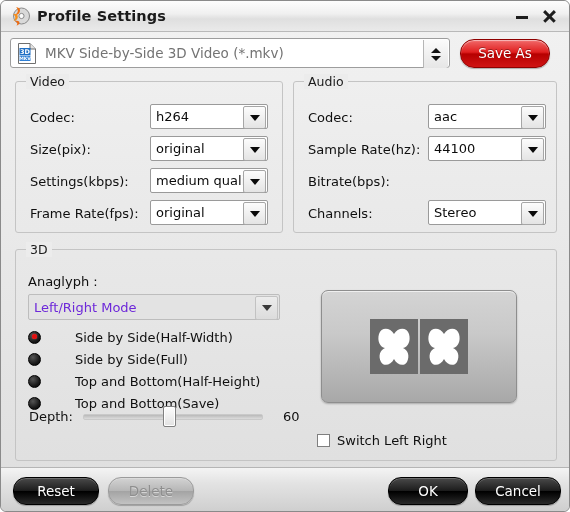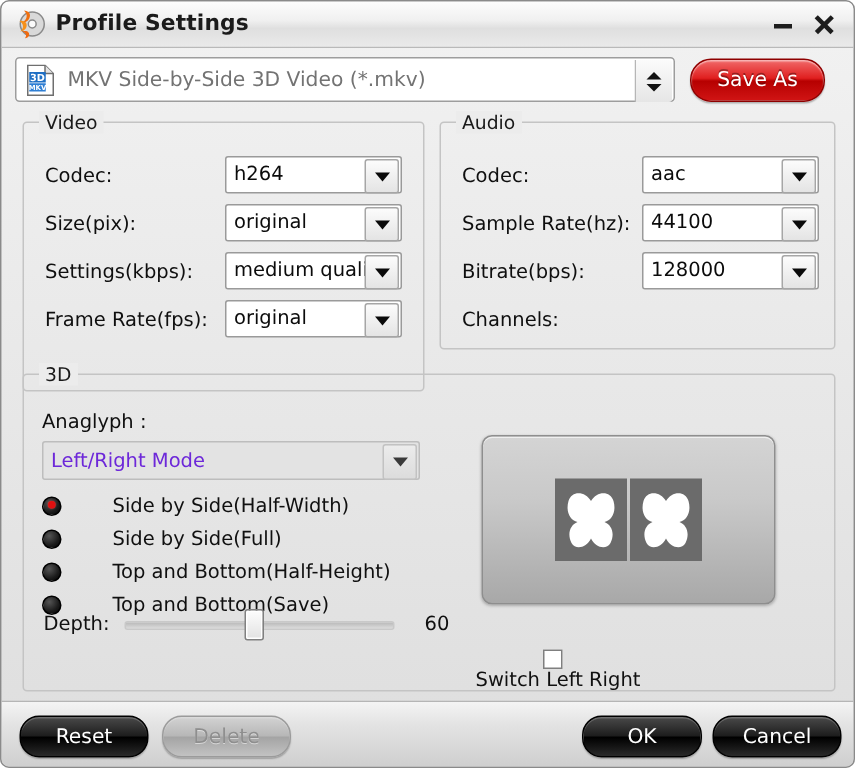--- a/index.html
+++ b/index.html
@@ -161,21 +161,21 @@
     background: transparent;
   }
   .group > .legend {
     position: absolute;
     top: -8px; left: 10px;
     background: #ececec;
     padding: 0 4px;
     font-size: 12.5px;
     color: #1a1a1a;
   }
-  #group-video { left: 14px;  top: 80px;  width: 268px; height: 180px; }
+  #group-video { left: 14px;  top: 80px;  width: 268px; height: 152px; }
   #group-audio { left: 292px; top: 80px;  width: 264px; height: 152px; }
   #group-3d    { left: 14px;  top: 248px; width: 542px; height: 212px; }
 
   .row {
     position: absolute;
     display: flex;
     align-items: center;
     height: 26px;
   }
   .row .lbl {
@@ -289,21 +289,21 @@
     top: -9px;
     width: 13px; height: 21px;
     box-sizing: border-box;
     background: linear-gradient(180deg, #fdfdfd, #e2e2e2);
     border: 1px solid #808080;
     border-radius: 2px;
     box-shadow: inset 0 0 0 1px #fff;
   }
   .depth-val { font-size: 13px; color: #0f0f0f; margin-left: 10px; }
 
-  .checkrow { position: absolute; left: 316px; top: 432px; display: flex; align-items: center; flex-direction: column; }
+  .checkrow { position: absolute; left: 316px; top: 432px; display: flex; align-items: center; }
   .checkbox {
     width: 13px; height: 13px;
     box-sizing: border-box;
     background: #fff;
     border: 1px solid #7f7f7f;
     margin-right: 7px;
   }
   .checkrow .clbl { font-size: 13px; color: #101010; }
 
   
@@ -448,29 +448,29 @@
     <div class="combo" style="position:absolute; left:134px; top:54px; width:118px;">
       <span class="val">44100</span>
       <span class="arrowbtn">
           <span class="tri-dn"></span>
         </span>
     </div>
 
     <div class="row" style="left:14px; top:86px;">
       <span class="lbl">Bitrate(bps):</span>
     </div>
-    <div class="combo" style="position:absolute; left:134px; top:86px; width:118px;">
-      <span class="val">128000</span>
-      <span class="arrowbtn">
-          <span class="tri-dn"></span>
-        </span>
-    </div>
 
     <div class="row" style="left:14px; top:118px;">
       <span class="lbl">Channels:</span>
+    </div>
+    <div class="combo" style="position:absolute; left:134px; top:118px; width:118px;">
+      <span class="val">Stereo</span>
+      <span class="arrowbtn">
+          <span class="tri-dn"></span>
+        </span>
     </div>
   </div>
 
   <div class="group" id="group-3d">
     <div class="legend">3D</div>
 
     <div class="row" style="left:12px; top:18px;">
       <span class="lbl">Anaglyph :</span>
     </div>
     <div class="combo disabled" style="position:absolute; left:12px; top:44px; width:252px; height:26px;">

